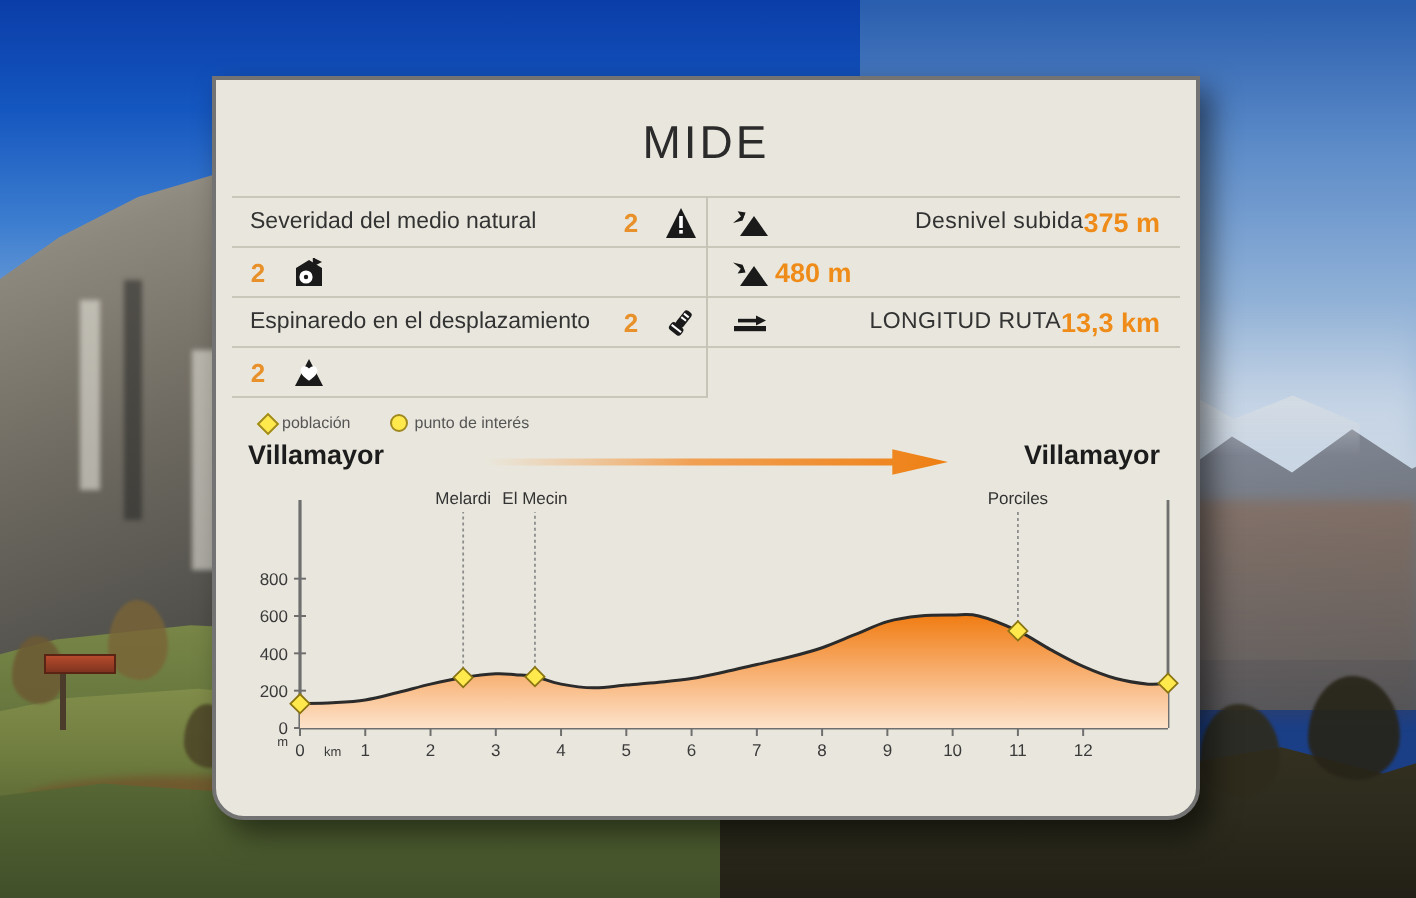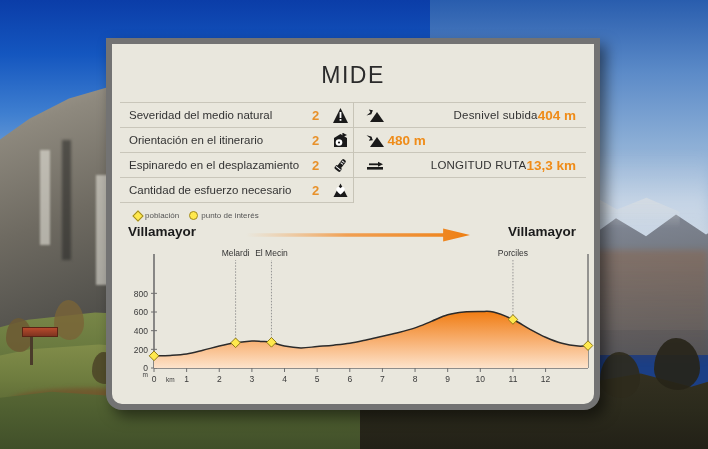--- a/index.html
+++ b/index.html
@@ -59,21 +59,21 @@
   .tree{position:absolute;border-radius:48% 52% 46% 54%/60% 58% 42% 40%;filter:blur(.7px);}
   .brush{position:absolute;background:rgba(120,70,36,.55);filter:blur(2.2px);border-radius:50%;}
   .signpost{position:absolute;left:30px;top:327px;width:3px;height:38px;background:#4a3b2a;}
   .signpost-arm{position:absolute;left:22px;top:327px;width:34px;height:8px;
     background:linear-gradient(180deg,#b64a2c,#7f3420);border:1px solid #5a2415;}
 
   
   #panel{
     position:absolute;left:106px;top:38px;width:494px;height:372px;
     background:#e9e7dd;
-    border:6px solid #737373;
+    border:2px solid #737373;
     border-radius:0 0 16px 16px;
     box-shadow:6px 7px 14px rgba(0,0,0,.50);
     box-sizing:border-box;
     overflow:hidden;
   }
   .panel-title{
     text-align:center;font-size:23px;color:#2b2b2b;letter-spacing:1.5px;
     padding:18px 0 13px 0;font-weight:400;
   }
 
@@ -88,21 +88,21 @@
   }
   .mide-col .mide-row:last-child{border-bottom:1px solid #c9c6ba;}
   .lbl-left{flex:1;padding-left:9px;white-space:nowrap;}
   .val-left{width:26px;text-align:center;color:#e8912a;font-weight:bold;font-size:13px;}
   .ico{width:24px;display:flex;align-items:center;justify-content:center;}
   .ico svg{display:block;}
   .lbl-right{flex:1;padding-left:5px;white-space:nowrap;letter-spacing:.2px;text-align:right;}
   .val-right{padding-right:10px;color:#ef8c19;font-weight:bold;font-size:13.5px;white-space:nowrap;}
 
   
-  .legend{display:flex;align-items:center;gap:2px;padding:8px 0 2px 22px;font-size:8px;color:#555;}
+  .legend{display:flex;align-items:center;gap:12px;padding:8px 0 2px 22px;font-size:8px;color:#555;}
   .legend-item{display:flex;align-items:center;gap:3px;margin-right:8px;}
   .lg-diamond{width:6px;height:6px;background:#ffe94d;border:1px solid #a08a20;transform:rotate(45deg);}
   .lg-circle{width:7px;height:7px;border-radius:50%;background:#ffe94d;border:1px solid #a08a20;}
 
   
   .route{position:relative;height:24px;margin:0 14px;}
   .route-start{position:absolute;left:2px;top:2px;font-size:13.5px;font-weight:bold;color:#1c1c1c;}
   .route-end{position:absolute;right:4px;top:2px;font-size:13.5px;font-weight:bold;color:#1c1c1c;}
   .route-arrow{position:absolute;left:120px;right:110px;top:6px;height:14px;}
 
@@ -160,21 +160,20 @@
         <span class="ico">
           <svg width="17" height="17" viewBox="0 0 17 17">
               <polygon points="8.5,1 16,16 1,16" fill="#1a1a1a"></polygon>
               <rect x="7.6" y="5" width="1.8" height="6" fill="#fff"></rect>
               <rect x="7.6" y="12" width="1.8" height="1.8" fill="#fff"></rect>
             </svg>
         </span>
       </div>
 
       <div class="mide-row">
-        <span class="lbl-left">Orientación en el itinerario</span>
         <span class="val-left">2</span>
         <span class="ico">
           <svg width="17" height="17" viewBox="0 0 17 17">
             <polygon points="2,15 2,6 15,6 15,15" fill="#1a1a1a"></polygon>
             <polygon points="2,6 8.5,2 15,6" fill="#1a1a1a"></polygon>
             <circle cx="7" cy="10.5" r="3.3" fill="#fff"></circle>
               <circle cx="7" cy="10.5" r="1.1" fill="#1a1a1a"></circle>
             <polygon points="11,1 15,3 11,5" fill="#1a1a1a"></polygon>
               <rect x="10.4" y="1" width="1" height="5" fill="#1a1a1a"></rect>
           </svg>
@@ -191,21 +190,20 @@
               <rect x="4.8" y="10" width="7.2" height="4.6" rx="1.6" fill="#1a1a1a"></rect>
               <rect x="6.8" y="3.4" width="3.0" height="1" fill="#fff"></rect>
               <rect x="6.8" y="5.6" width="3.0" height="1" fill="#fff"></rect>
               <rect x="5.4" y="11.6" width="6.0" height="1" fill="#fff"></rect>
             </g>
           </svg>
         </span>
       </div>
 
       <div class="mide-row">
-        <span class="lbl-left">Cantidad de esfuerzo necesario</span>
         <span class="val-left">2</span>
         <span class="ico">
           <svg width="17" height="17" viewBox="0 0 17 17">
             <polygon points="8.5,1.5 15.5,15 1.5,15" fill="#1a1a1a"></polygon>
             <path d="M8.5 12.4 C5.6 10.2 4.3 8.7 4.3 7.2 C4.3 6 5.2 5.1 6.3 5.1 C7.2 5.1 8.0 5.6 8.5 6.3 C9.0 5.6 9.8 5.1 10.7 5.1 C11.8 5.1 12.7 6 12.7 7.2 C12.7 8.7 11.4 10.2 8.5 12.4 Z" fill="#fff"></path>
           </svg>
         </span>
       </div>
     </div>
 
@@ -213,21 +211,21 @@
 
       <div class="mide-row">
         <span class="ico" style="margin-left:10px">
           <svg width="19" height="15" viewBox="0 0 19 15">
             <polygon points="4,14 11,4 18,14" fill="#1a1a1a"></polygon>
             <polygon points="0.5,7.5 6.5,2.5 5.3,6.2" fill="#1a1a1a"></polygon>
             <polygon points="2.8,1.6 6.8,2.2 5.4,5.6" fill="#1a1a1a"></polygon>
           </svg>
         </span>
         <span class="lbl-right">Desnivel subida</span>
-        <span class="val-right">404 m</span>
+        <span class="val-right">375 m</span>
       </div>
 
       <div class="mide-row">
         <span class="ico" style="margin-left:10px">
           <svg width="19" height="15" viewBox="0 0 19 15">
             <polygon points="4,14 11,4 18,14" fill="#1a1a1a"></polygon>
             <polygon points="0.5,2.2 6.5,7.0 5.3,3.4" fill="#1a1a1a"></polygon>
             <polygon points="2.8,7.8 6.8,7.2 5.4,3.8" fill="#1a1a1a"></polygon>
           </svg>
         </span>

